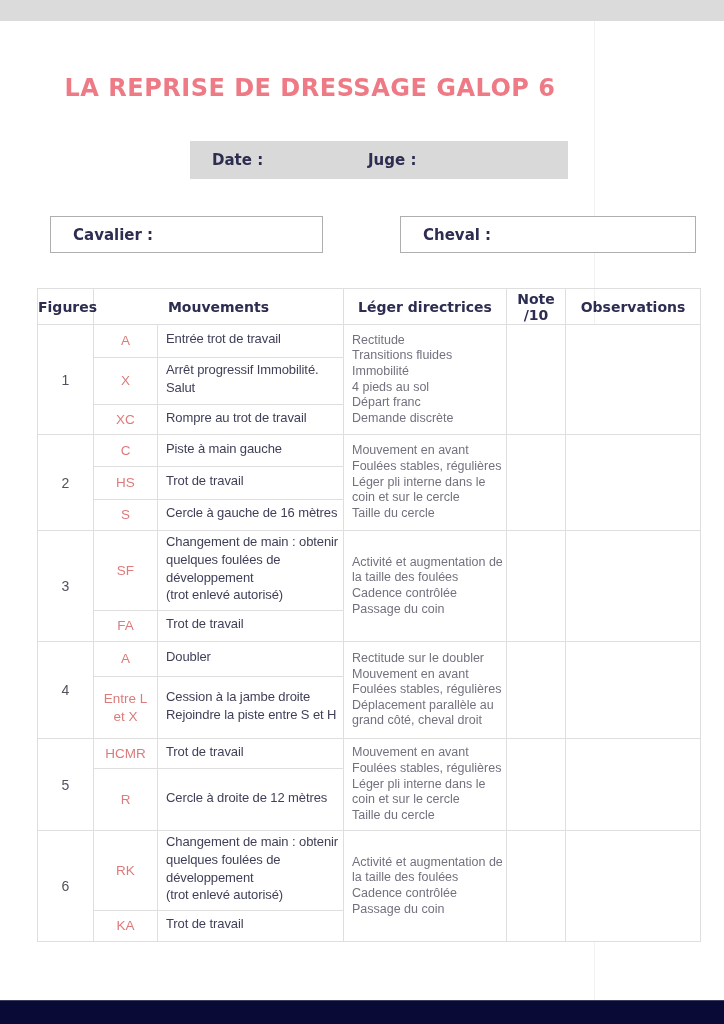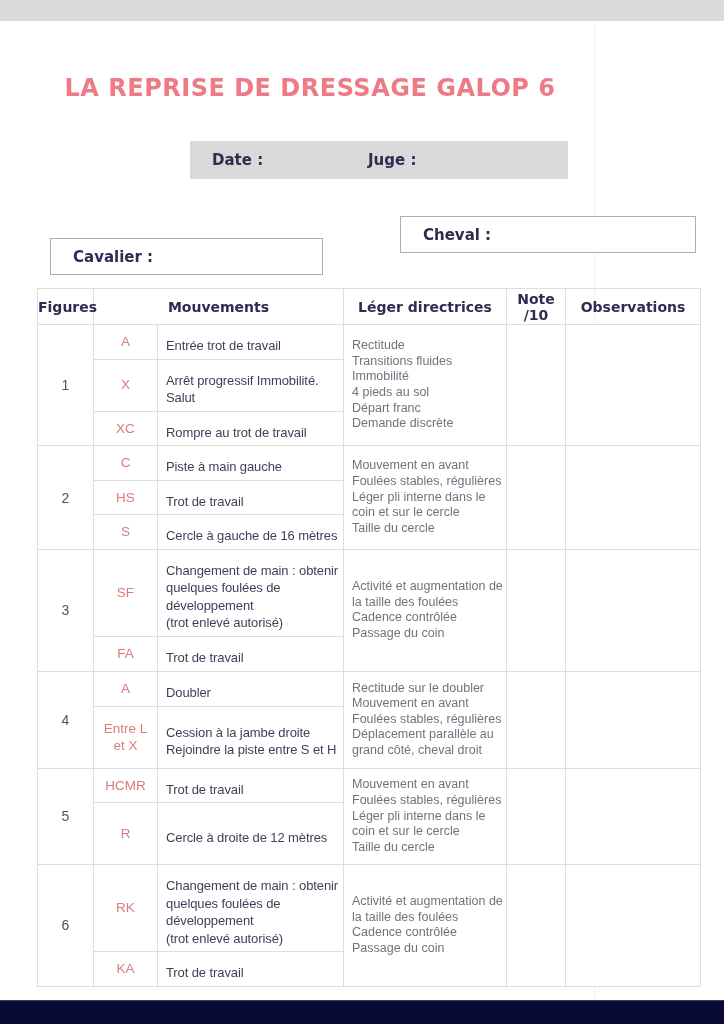--- a/index.html
+++ b/index.html
@@ -44,21 +44,21 @@
     position:absolute;top:10px;
     font-size:15px;font-weight:600;color:var(--ink);
     font-family:"DejaVu Sans", sans-serif;
   }
   .info-bar .lbl.date{left:22px;}
   .info-bar .lbl.juge{left:178px;}
   .field-box{
     position:absolute;top:216px;height:37px;
     background:#ffffff;border:1px solid #aeaeae;
   }
-  .field-box.cavalier{left:50px;width:273px;margin-top:22px;}
+  .field-box.cavalier{left:50px;width:273px;}
   .field-box.cheval{left:400px;width:296px;}
   .field-box .lbl{
     position:absolute;left:22px;top:9px;
     font-size:15px;font-weight:600;color:var(--ink);
     font-family:"DejaVu Sans", sans-serif;
   }
   table.scoresheet{
     position:absolute;left:37px;top:288px;width:663px;
     border-collapse:collapse;table-layout:fixed;
   }
@@ -74,21 +74,21 @@
     text-align:center;
   }
   td.figure{
     text-align:center;font-size:14px;color:#52525e;
   }
   td.letter{
     text-align:center;font-size:13.5px;color:var(--letter);
     white-space:pre;line-height:1.3;
   }
   td.desc{
-    padding:12px 2px 4px 8px;
+    padding:0 2px 4px 8px;
     font-size:13px;letter-spacing:-0.1px;color:var(--body-text);
     white-space:pre;line-height:1.35;
   }
   td.idees{
     padding:6px 2px 6px 8px;
     font-size:12.5px;color:var(--muted);
     white-space:pre;line-height:1.25;
     vertical-align:middle;
   }
   td.note, td.obs{background:#ffffff;}

